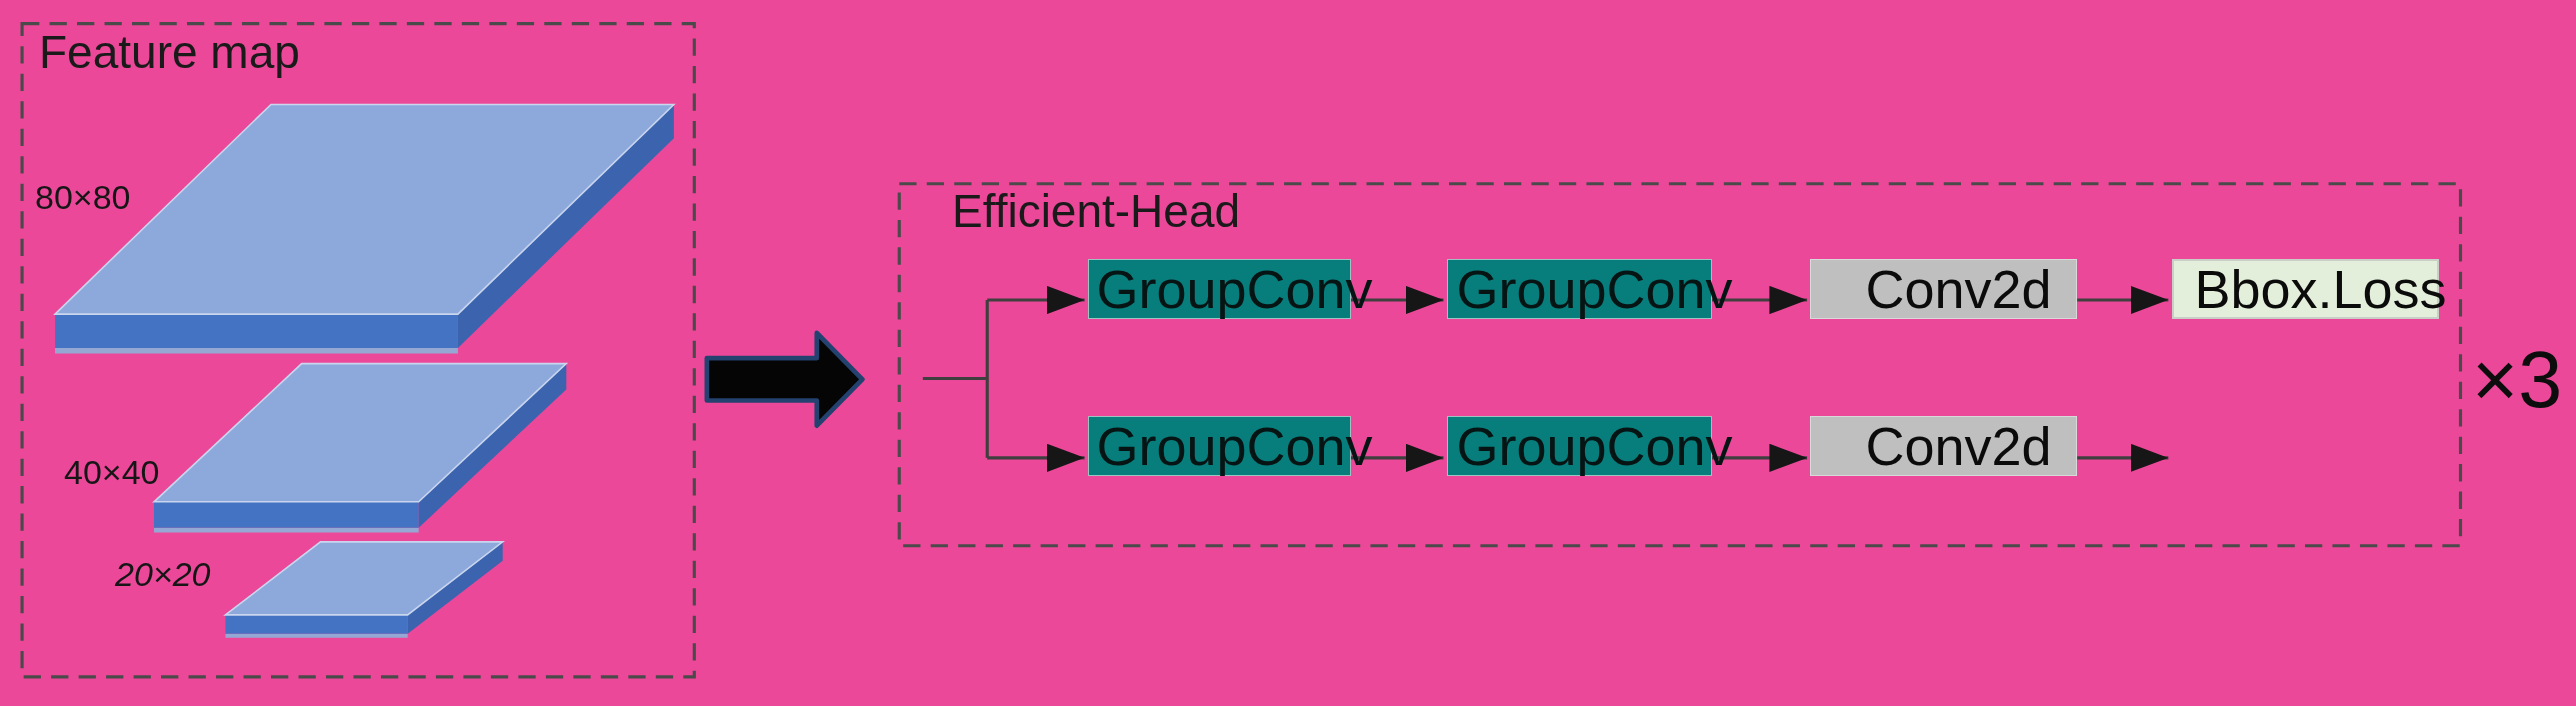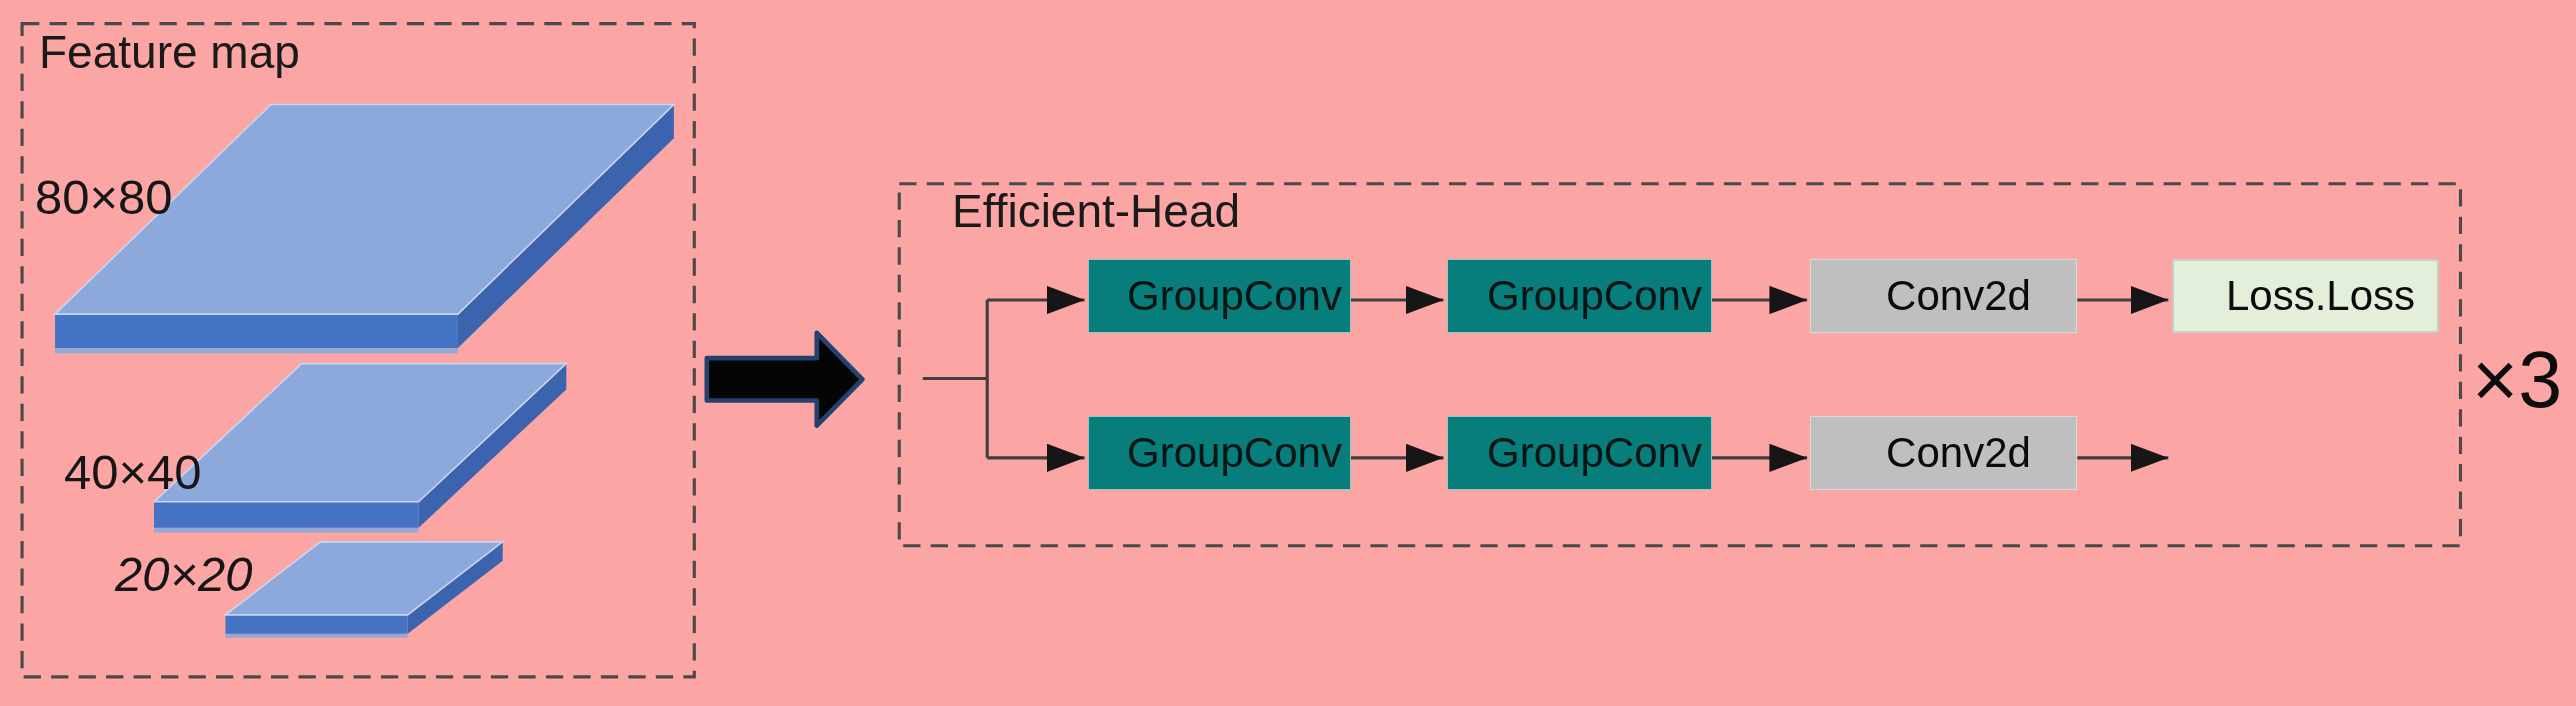--- a/index.html
+++ b/index.html
@@ -13,47 +13,47 @@
     --arrow-fill:#050505;
     --arrow-stroke:#24426F;
     --line:#3F3F3F;
     --dash:#4A4A4A;
     --text:#111111;
   }
   html,body{margin:0;padding:0;background:#ffffff;}
   #canvas{
     position:relative;
     width:2576px;height:706px;
-    background:#fca5a5;
+    background:#ec4899;
     font-family:"Liberation Sans", sans-serif;
     color:var(--text);
     overflow:hidden;
   }
   #shapes{position:absolute;left:0;top:0;width:2576px;height:706px;}
   .panel-title{
     position:absolute;
     font-size:46px;
     line-height:49px;
     color:#1a1a1a;
     white-space:nowrap;
   }
   .slab-label{
     position:absolute;
-    font-size:49px;
+    font-size:34px;
     line-height:47px;
     color:#161616;
     white-space:nowrap;
   }
   .node{
     position:absolute;
-    height:74px;
+    height:60px;
     display:flex;
     align-items:center;
     justify-content:center;
-    font-size:42px;
+    font-size:54px;
     color:#0b0b0b;
     white-space:nowrap;
     box-sizing:border-box;
     padding-left:30px;
   }
   .node.teal{background:var(--teal);border:1.6px solid #9DC4C2;color:#061414;}
   .node.gray{background:var(--gray);border:1.6px solid #D9D9D9;}
   .node.green{background:var(--green);border:2.4px solid #C9CEC6;}
   .row1{top:259px;}
   .row2{top:416px;}
@@ -131,21 +131,21 @@
   <div class="panel-title" style="left:39px;top:28px;">Feature map</div>
   <div class="slab-label" style="left:35px;top:174px;">80×80</div>
   <div class="slab-label" style="left:64px;top:420px;margin-top:29px;">40×40</div>
   <div class="slab-label" style="left:115px;top:551px;font-style:italic;">20×20</div>
 
   <div class="panel-title" style="left:952px;top:187px;">Efficient-Head</div>
 
   <div class="node teal row1 gc1">GroupConv</div>
   <div class="node teal row1 gc2">GroupConv</div>
   <div class="node gray row1 cv">Conv2d</div>
-  <div class="node green row1 ls">Loss.Loss</div>
+  <div class="node green row1 ls">Bbox.Loss</div>
 
   <div class="node teal row2 gc1">GroupConv</div>
   <div class="node teal row2 gc2">GroupConv</div>
   <div class="node gray row2 cv">Conv2d</div>
 
   <div id="repeat-label">×3</div>
 
 </div>
 
 

